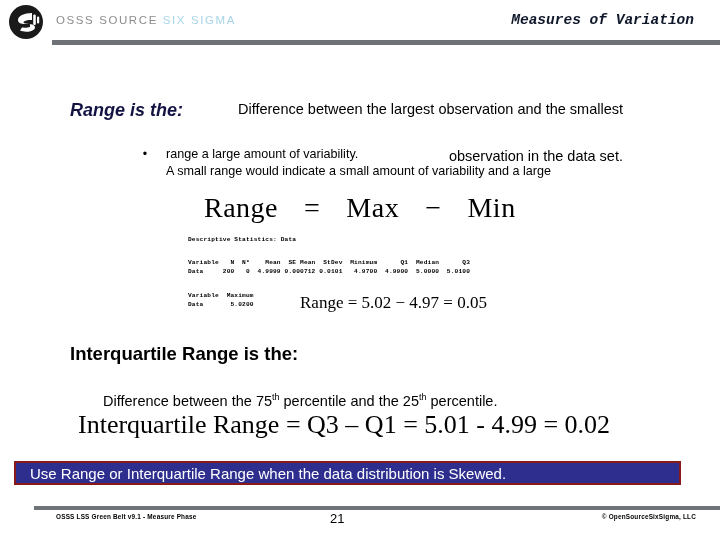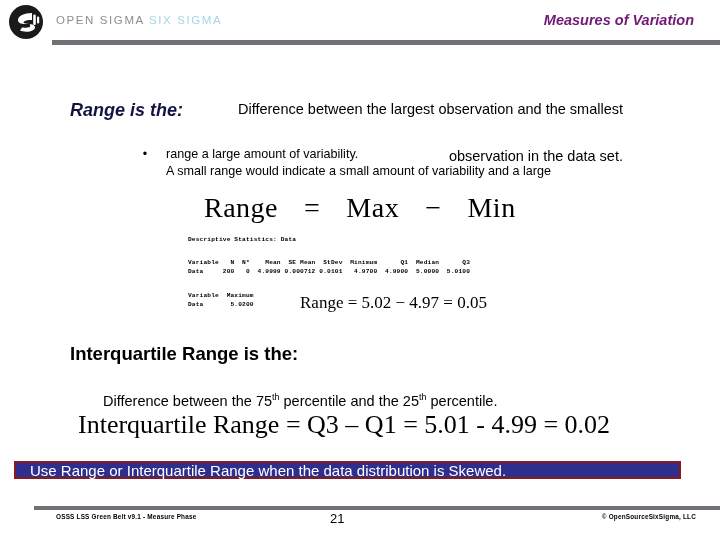--- a/index.html
+++ b/index.html
@@ -42,22 +42,23 @@
     font-family: "Liberation Sans", sans-serif;
     white-space: nowrap;
   }
   .brand-text .accent { color: #a8d4e8; }
   .slide-title {
     position: absolute;
     right: 26px; top: 12px;
     font-size: 14.5px;
     font-weight: bold;
     font-style: italic;
-    color: #701a75;
-    white-space: nowrap;
+    color: #0f172a;
+    white-space: nowrap;
+    font-family: Liberation Mono, monospace;
   }
   .header-rule {
     position: absolute;
     left: 52px; top: 40px;
     width: 668px; height: 5px;
     background: #6f7378;
   }
 
   
   .h-range {
@@ -150,21 +151,21 @@
     color: #000000;
     white-space: nowrap;
   }
   .p-iqr sup { font-size: 9px; vertical-align: super; }
 
   
   .callout {
     position: absolute;
     left: 14px; top: 461px;
     width: 667px;
-    height: 18px;
+    height: 24px;
     background: #2e2e8f;
     border: 2px solid #8a1a1a;
     box-sizing: border-box;
     display: flex;
     align-items: center;
   }
   .callout-text {
     color: #ffffff;
     font-size: 15px;
     padding-left: 14px;
@@ -211,21 +212,21 @@
   <div class="header">
     <div class="logo-mark">
       <svg width="36" height="36" viewBox="0 0 36 36">
         <circle cx="18" cy="18" r="17" fill="#1a1a1a"></circle>
         <path d="M24 9 C16 9, 10 12, 10 16 C10 19, 13 20, 17 20 L22 20 L22 23 C20 23.6, 17 24, 14 23.6 L12 26.6 C16 28.4, 23 28.2, 26 25.4 C28 23.4, 27 20.8, 23 20.2 L17.5 19.6 C15.6 19.3, 15 18.6, 16 17.6 C17.4 16.2, 21 15.6, 24 16 Z" fill="#ffffff"></path>
         <rect x="25.2" y="10.6" width="2.6" height="10.4" rx="1.1" fill="#ffffff"></rect>
         <rect x="29.0" y="12.4" width="2.2" height="7.2" rx="1.0" fill="#ffffff"></rect>
       </svg>
     </div>
     <div class="brand-text">
-      <span>OPEN SIGMA </span><span class="accent">SIX SIGMA</span>
+      <span>OSSS SOURCE </span><span class="accent">SIX SIGMA</span>
     </div>
     <div class="slide-title">Measures of Variation</div>
     <div class="header-rule"></div>
   </div>
 
   <div class="h-range">Range is the:</div>
 
   <div class="p-range">
     <span>Difference between the largest observation and the smallest</span>
     <span class="indent2">observation in the data set.</span>

